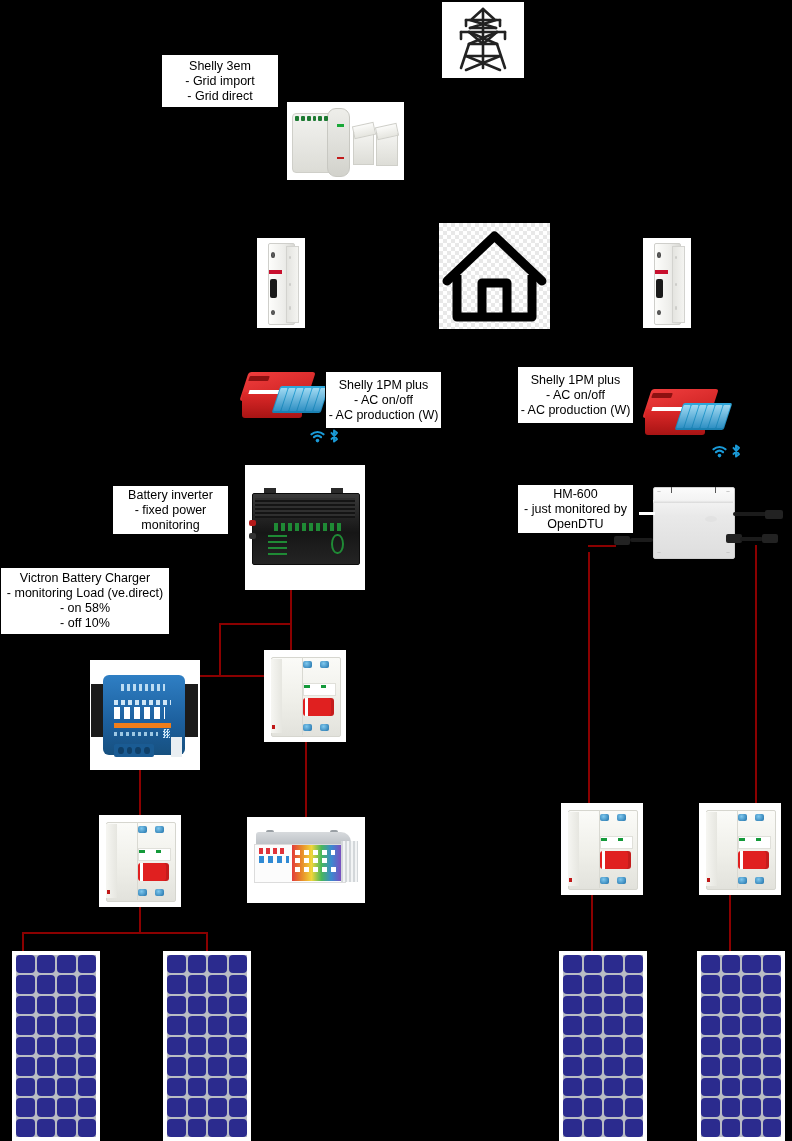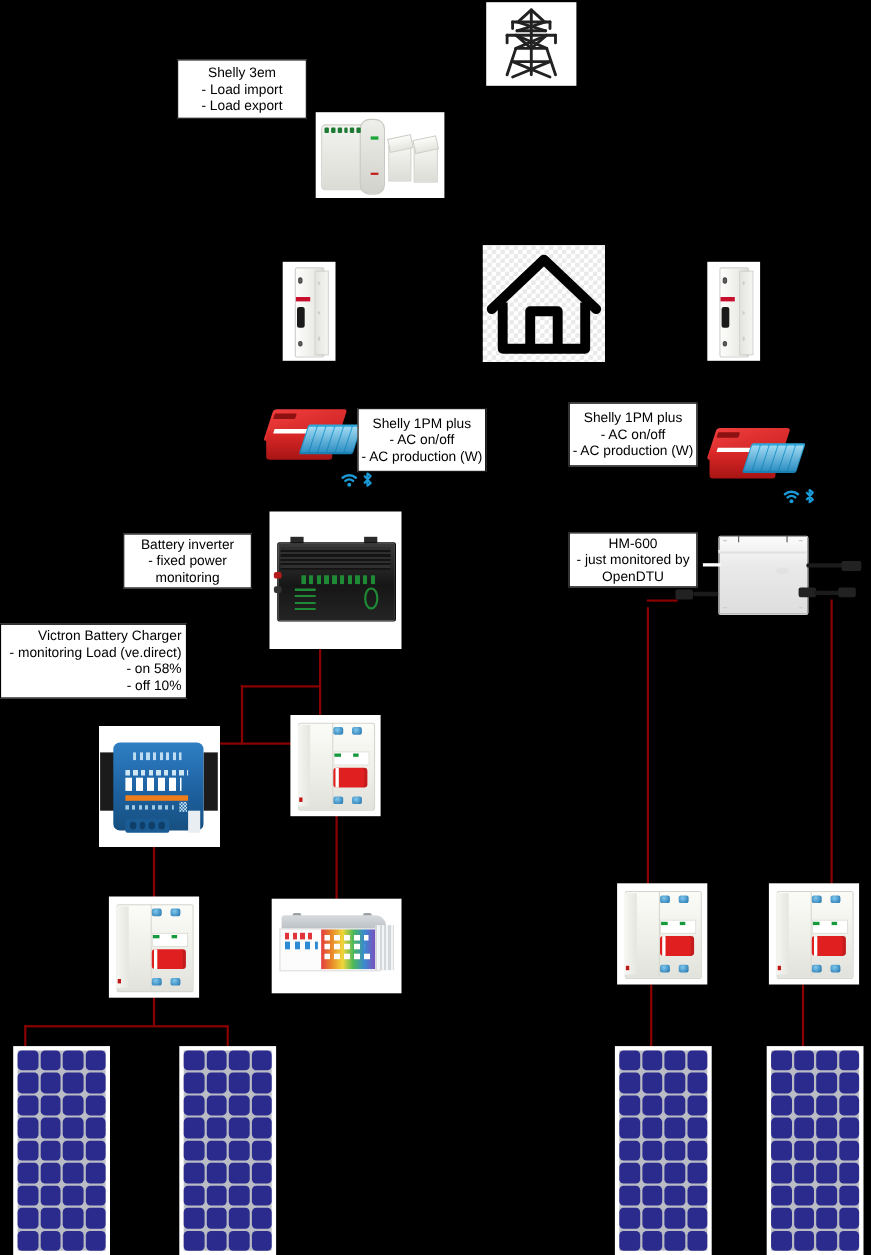--- a/index.html
+++ b/index.html
@@ -216,22 +216,22 @@
         <path d="M27 30 L55 42 M55 30 L27 42"></path>
         <path d="M27 42 L19 66 M55 42 L63 66"></path>
         <path d="M24 54 L58 54"></path>
         <path d="M24 54 L58 68 M58 54 L24 68"></path>
       </g>
     </svg>
   </div>
 
   <div class="label" style="left:161px;top:54px;width:118px;height:54px;">
     <div>Shelly 3em</div>
-    <div>- Load import</div>
-    <div>- Load export</div>
+    <div>- Grid import</div>
+    <div>- Grid direct</div>
   </div>
 
   <div class="shelly3" style="left:287px;top:102px;width:117px;height:78px;">
     <div class="b1"></div>
     <div class="b2"></div>
     <div class="leds">
         <i></i>
         <i></i>
         <i></i>
         <i></i>
@@ -377,21 +377,21 @@
     <div class="wstub" style="left:15%;top:38%;width:9%;"></div>
     <div class="cable" style="left:68%;top:38%;width:20%;"></div>
     <div class="mc4" style="left:86%;top:35%;width:10%;"></div>
     <div class="mc4" style="left:1%;top:64%;width:9%;"></div>
     <div class="cable" style="left:10%;top:67%;width:13%;"></div>
     <div class="mc4" style="left:64%;top:62%;width:9%;"></div>
     <div class="cable" style="left:72%;top:65%;width:13%;"></div>
     <div class="mc4" style="left:84%;top:62%;width:9%;"></div>
   </div>
 
-  <div class="label" style="left:0px;top:567px;width:170px;height:68px;align-items:flex-end;">
+  <div class="label" style="left:0px;top:567px;width:170px;height:68px;">
     <div>Victron Battery Charger</div>
     <div>- monitoring Load (ve.direct)</div>
     <div>- on 58%</div>
     <div>- off 10%</div>
   </div>
 
   <div class="wire wv" style="left:290px;top:590px;height:86px;"></div>
 
   <div class="wire wh" style="left:200px;top:675px;width:92px;"></div>
 

